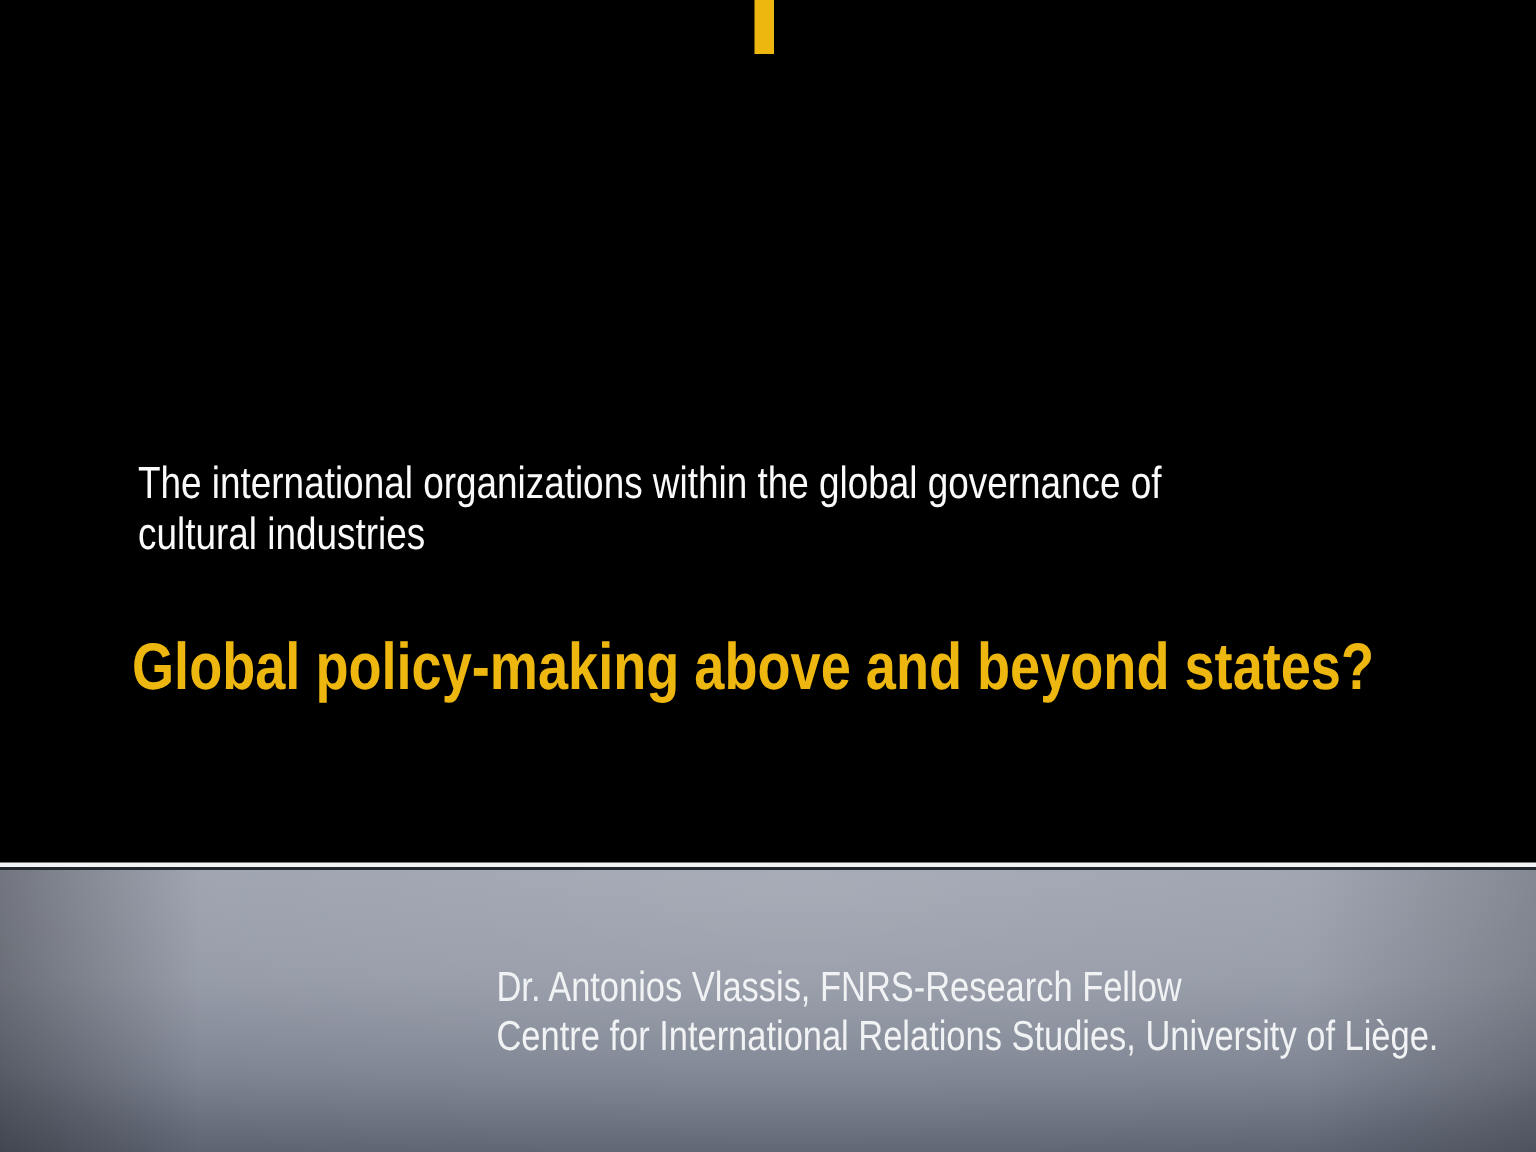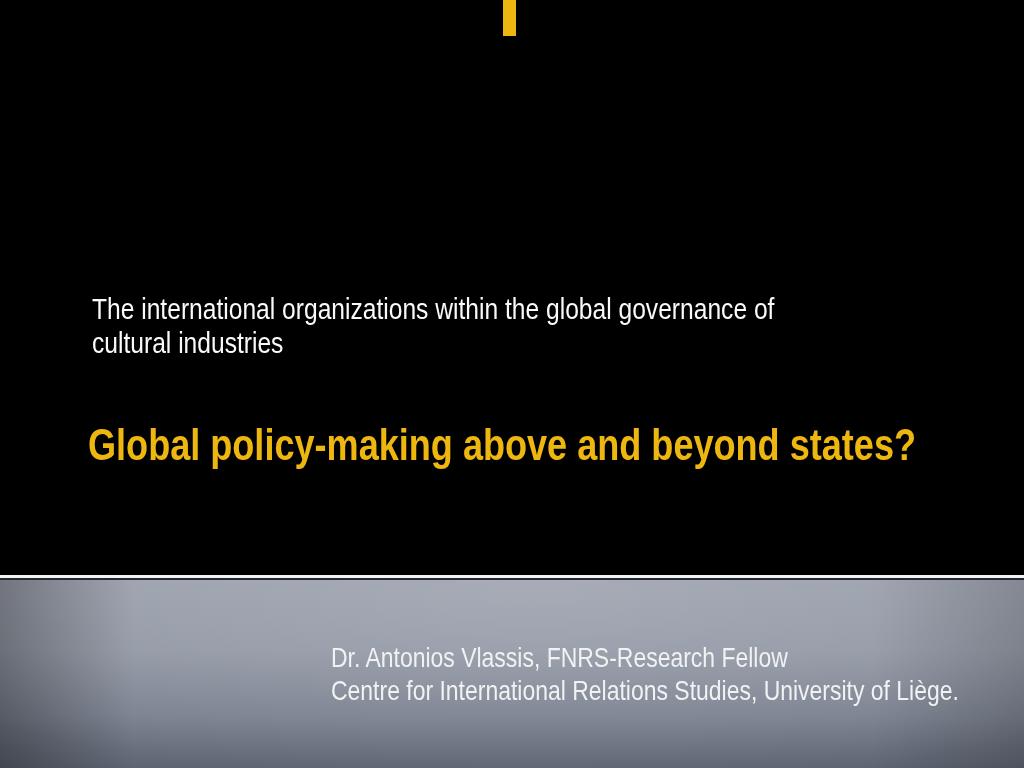--- a/index.html
+++ b/index.html
@@ -26,21 +26,21 @@
   }
   
   .condensed {
     transform: scaleX(0.82);
     transform-origin: 0 0;
     white-space: nowrap;
   }
   .subtitle {
     position: absolute;
     left: 92px;
-    top: 292px;
+    top: 306px;
     color: #FAFAFA;
     font-size: 30px;
     line-height: 34px;
     font-weight: 400;
   }
   .title {
     position: absolute;
     left: 88px;
     top: 421px;
     color: #EDB70F;

